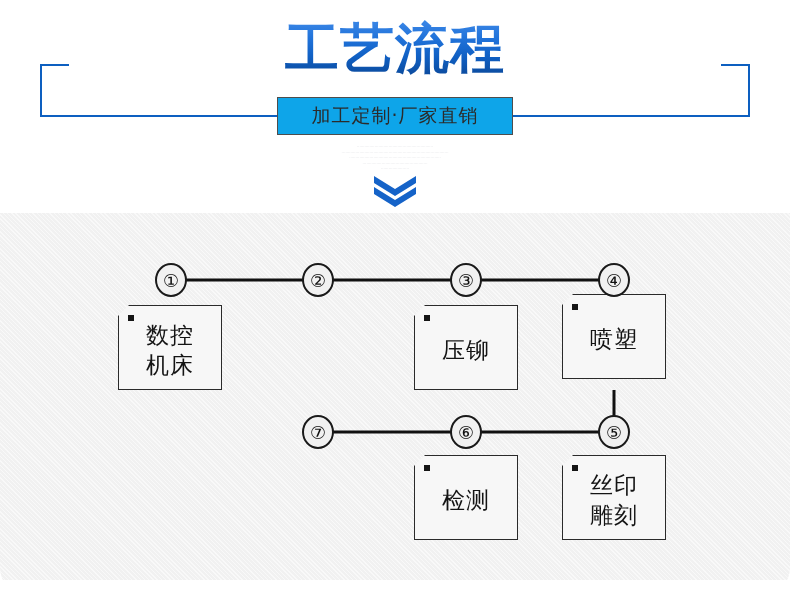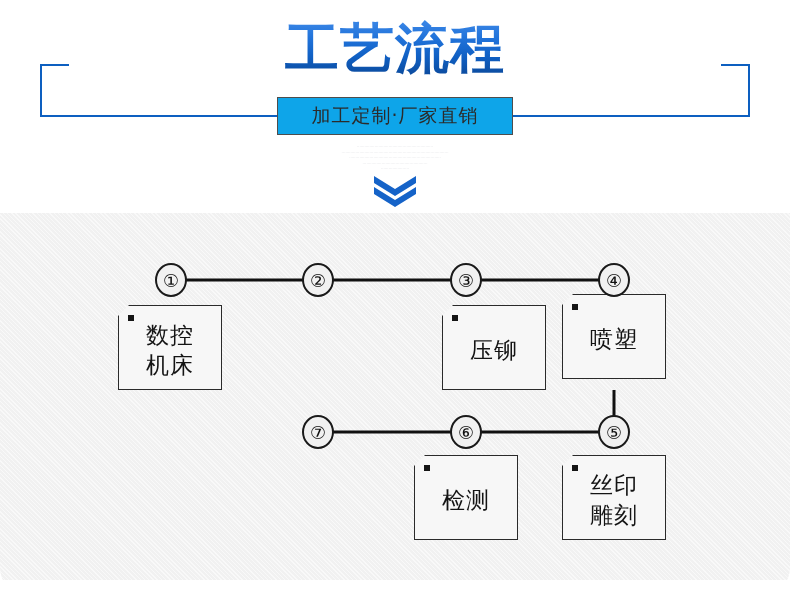--- a/index.html
+++ b/index.html
@@ -242,21 +242,21 @@
     <div class="node-circle" style="left:302px; top:50px;">②</div>
     <div class="node-circle" style="left:450px; top:50px;">③</div>
     <div class="node-circle" style="left:598px; top:50px;">④</div>
 
     <div class="proc-box" style="left:118px; top:92px;">
       <span class="proc-corner"></span>
       <span class="proc-label two-line"><span>数控</span><br><span>机床</span></span>
     </div>
 
 
-    <div class="proc-box" style="left:414px; top:92px;margin-left:28px;">
+    <div class="proc-box" style="left:414px; top:92px;">
       <span class="proc-corner"></span>
       <span class="proc-label">压铆</span>
     </div>
 
     <div class="proc-box" style="left:562px; top:81px;">
       <span class="proc-corner"></span>
       <span class="proc-label">喷塑</span>
     </div>
 
     <div class="node-circle" style="left:302px; top:202px;">⑦</div>

